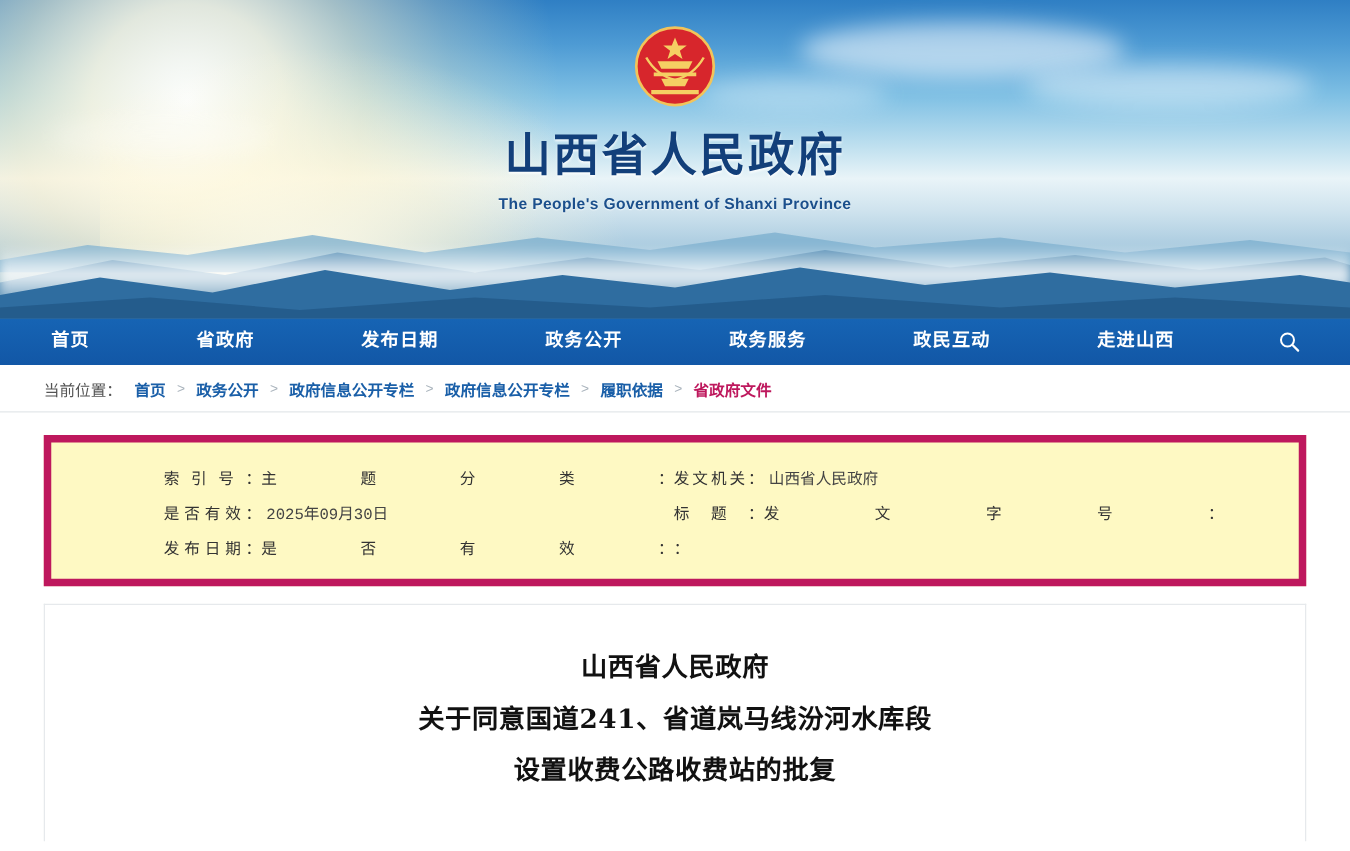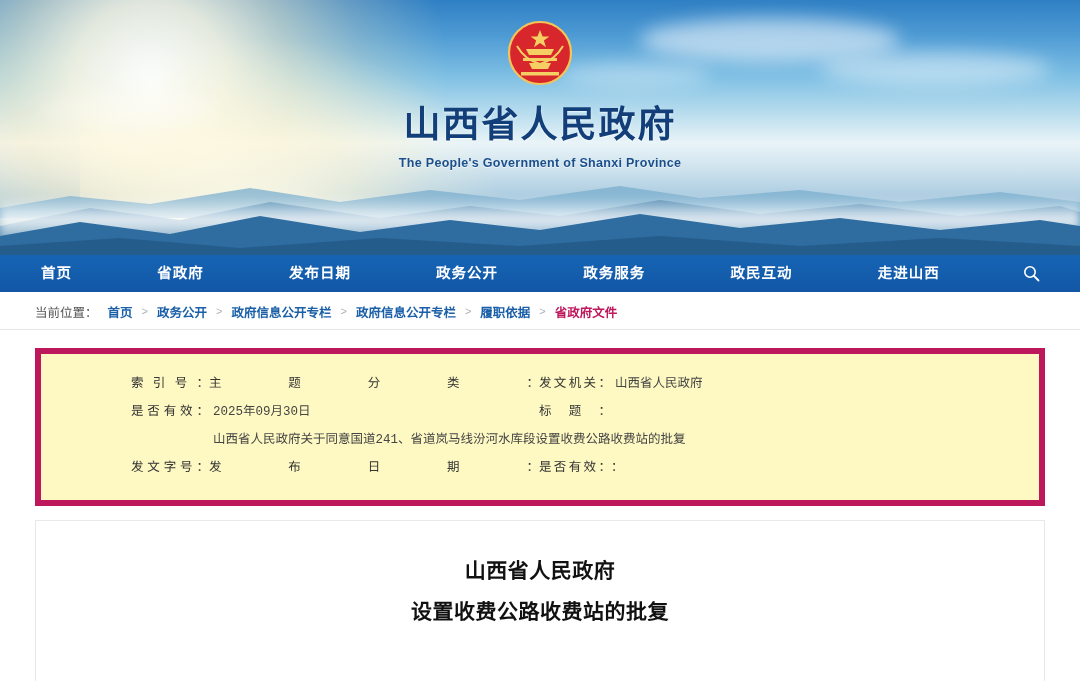--- a/index.html
+++ b/index.html
@@ -308,32 +308,32 @@
 
       <div class="meta-k">索引号</div>
       <div class="meta-k">主题分类</div>
 
       <div class="meta-k">发文机关</div>
       <div class="meta-v">山西省人民政府</div>
       <div class="meta-k">是否有效</div>
       <div class="meta-v">2025年09月30日</div>
 
       <div class="meta-k">标题</div>
-      <div class="meta-v" style="grid-column: 2 / span 3;">山西省人民政府关于同意国道241、省道岚马线汾河水库段设置收费公路收费站的批复</div>
 
       <div class="meta-k">发文字号</div>
       <div class="meta-k">发布日期</div>
 
       <div class="meta-k">是否有效</div>
       <div class="meta-k"></div>
       <div class="meta-v"></div>
     </div>
   </div>
 
   <div class="doc-card">
     <div class="doc-title">
       <div>山西省人民政府</div>
+      <div>关于同意国道241、省道岚马线汾河水库段</div>
       <div>设置收费公路收费站的批复</div>
     </div>
 
   </div>
 
 </div>
 
 </body></html>

